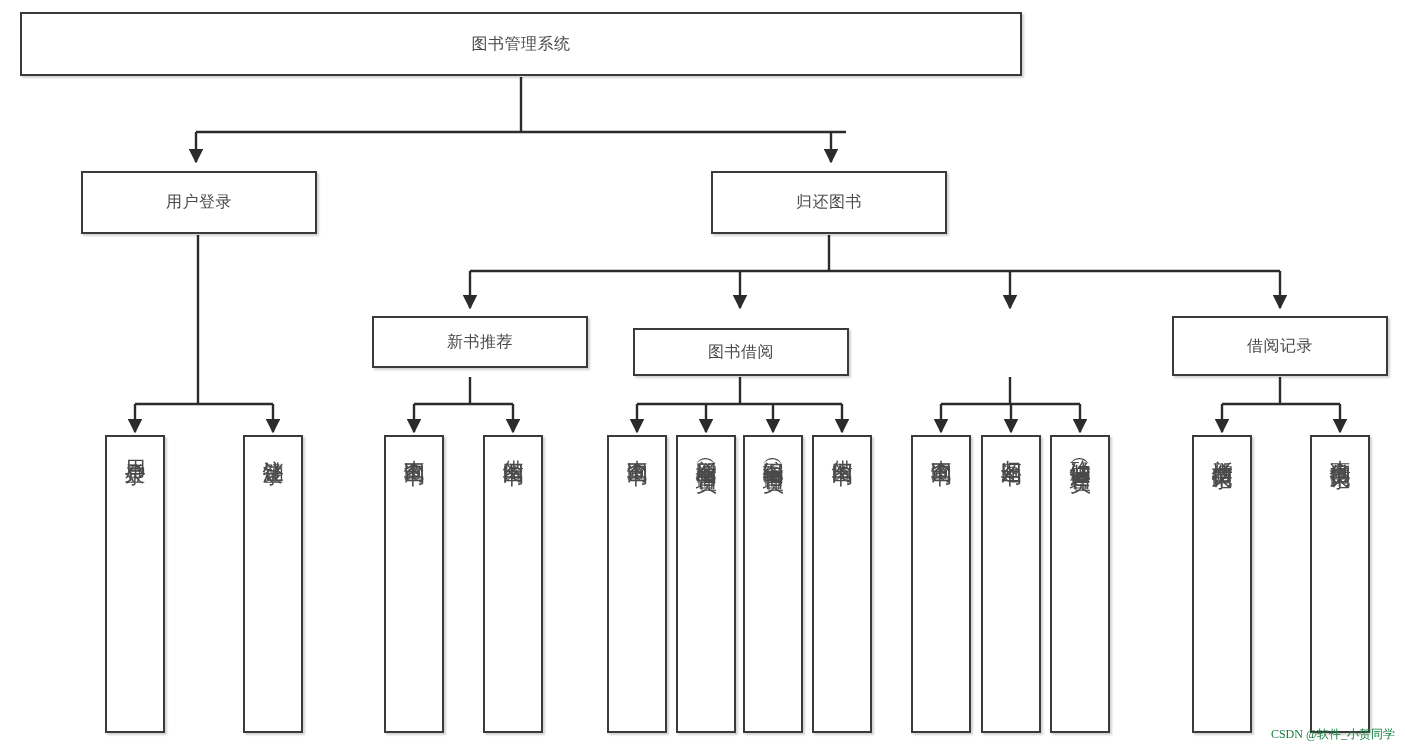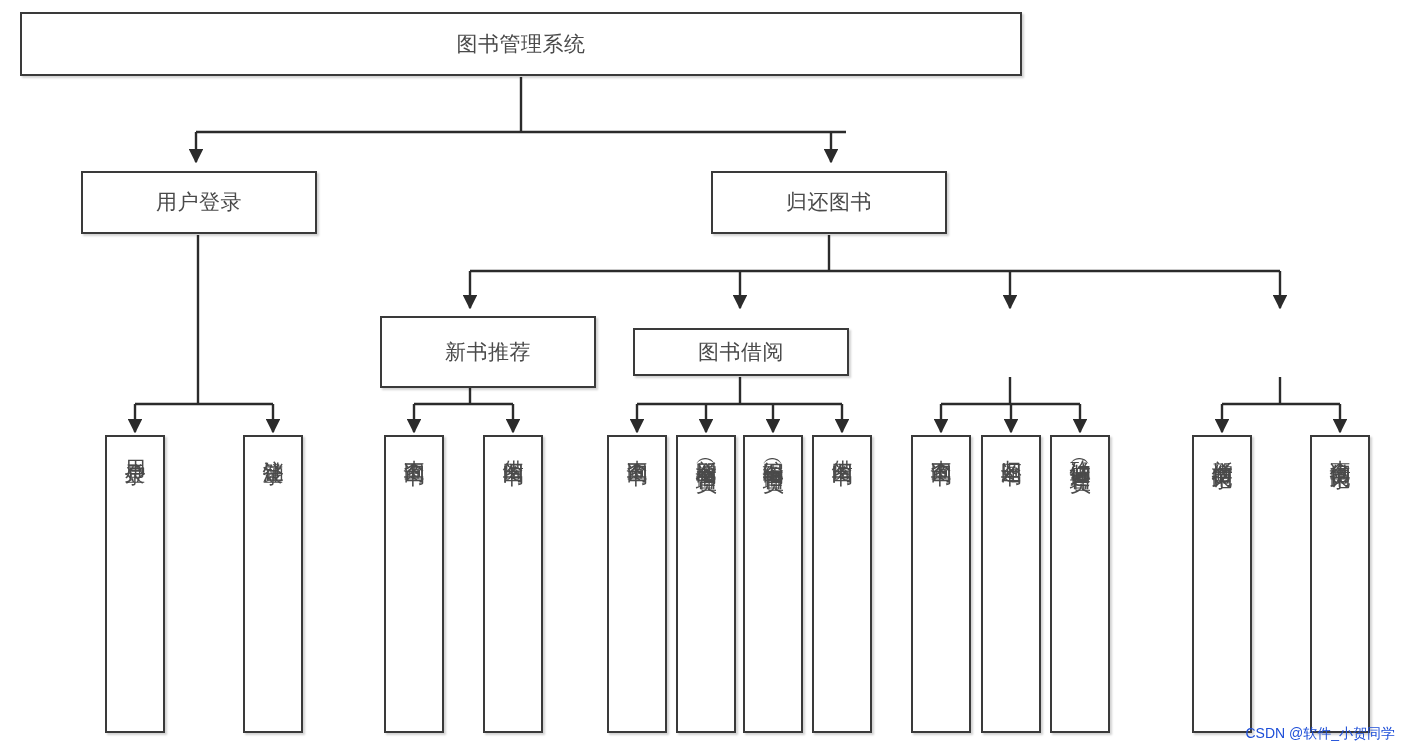--- a/index.html
+++ b/index.html
@@ -30,21 +30,21 @@
     box-sizing: border-box;
     background: #ffffff;
     border: 2px solid #3a3a3a;
     display: flex;
     align-items: center;
     justify-content: center;
     box-shadow: 2px 2px 2px rgba(0,0,0,0.18);
   }
   .node .label {
     color: #4a4a4a;
-    font-size: 21px;
+    font-size: 16px;
     line-height: 1.15;
     letter-spacing: 0.5px;
     white-space: nowrap;
     text-align: center;
   }
   .node.vertical {
     align-items: flex-start;
     padding-top: 6px;
   }
   .node.vertical .label {
@@ -53,24 +53,25 @@
     font-size: 21px;
     line-height: 1.25;
     letter-spacing: 2px;
     white-space: nowrap;
     text-align: left;
   }
   #watermark {
     position: absolute;
     right: 10px;
     bottom: 4px;
-    font-size: 14px;
-    color: #1d4ed8;
+    font-size: 12px;
+    color: #15803d;
     white-space: nowrap;
     user-select: none;
+    font-family: Liberation Serif, serif;
   }
 </style>
 </head>
 <body>
 
 <div id="diagram-root">
 
   <svg class="connectors" viewBox="0 0 1405 747" xmlns="http://www.w3.org/2000/svg">
     <defs>
       <marker id="arrow" viewBox="0 0 10 10" refX="9" refY="5" markerWidth="6" markerHeight="6" orient="auto-start-reverse">
@@ -125,25 +126,28 @@
     <span class="label">图书管理系统</span>
   </div>
 
   <div class="node" style="left:81px; top:171px; width:236px; height:63px;">
     <span class="label">用户登录</span>
   </div>
   <div class="node" style="left:711px; top:171px; width:236px; height:63px;">
     <span class="label">归还图书</span>
   </div>
 
-  <div class="node" style="left:380px; top:316px; width:216px; height:72px;">
+  <div class="node" style="left:372px; top:316px; width:216px; height:52px;">
     <span class="label">新书推荐</span>
   </div>
   <div class="node" style="left:633px; top:328px; width:216px; height:48px;">
     <span class="label">图书借阅</span>
+  </div>
+  <div class="node" style="left:1172px; top:316px; width:216px; height:60px;">
+    <span class="label">借阅记录</span>
   </div>
 
   <div class="node vertical" style="left:105px; top:435px; width:60px; height:298px;">
     <span class="label">用户登录</span>
   </div>
   <div class="node vertical" style="left:243px; top:435px; width:60px; height:298px;">
     <span class="label">注销登录</span>
   </div>
 
   <div class="node vertical" style="left:384px; top:435px; width:60px; height:298px;">

